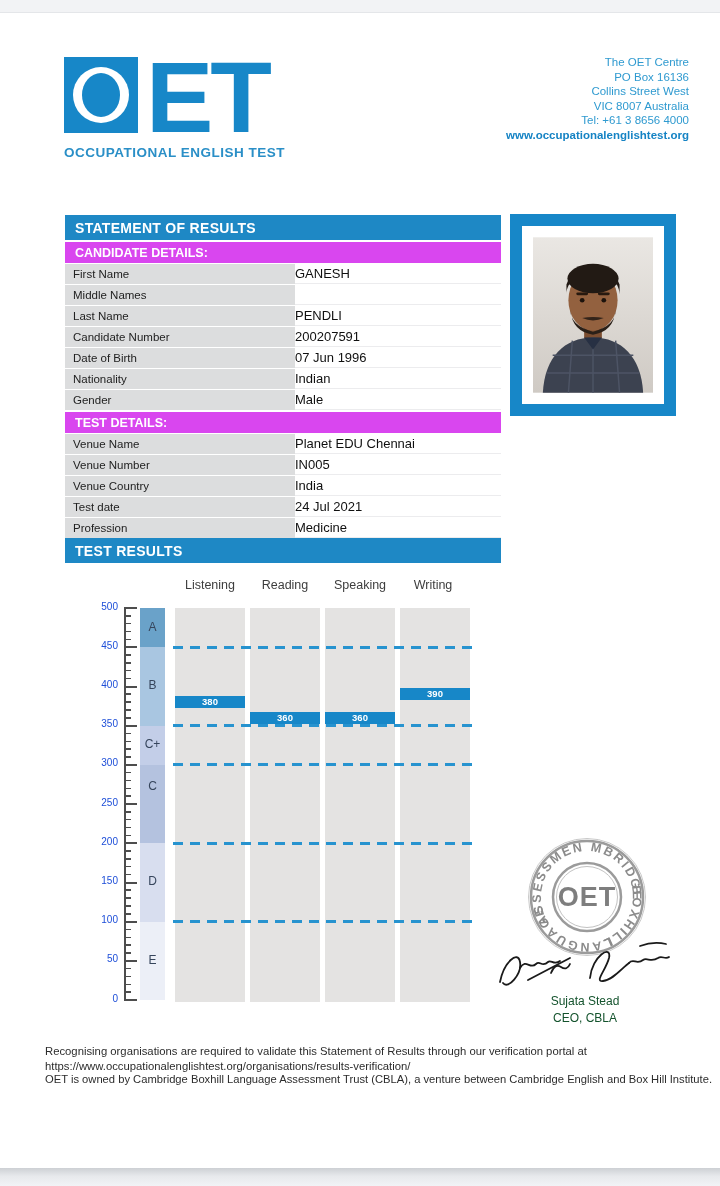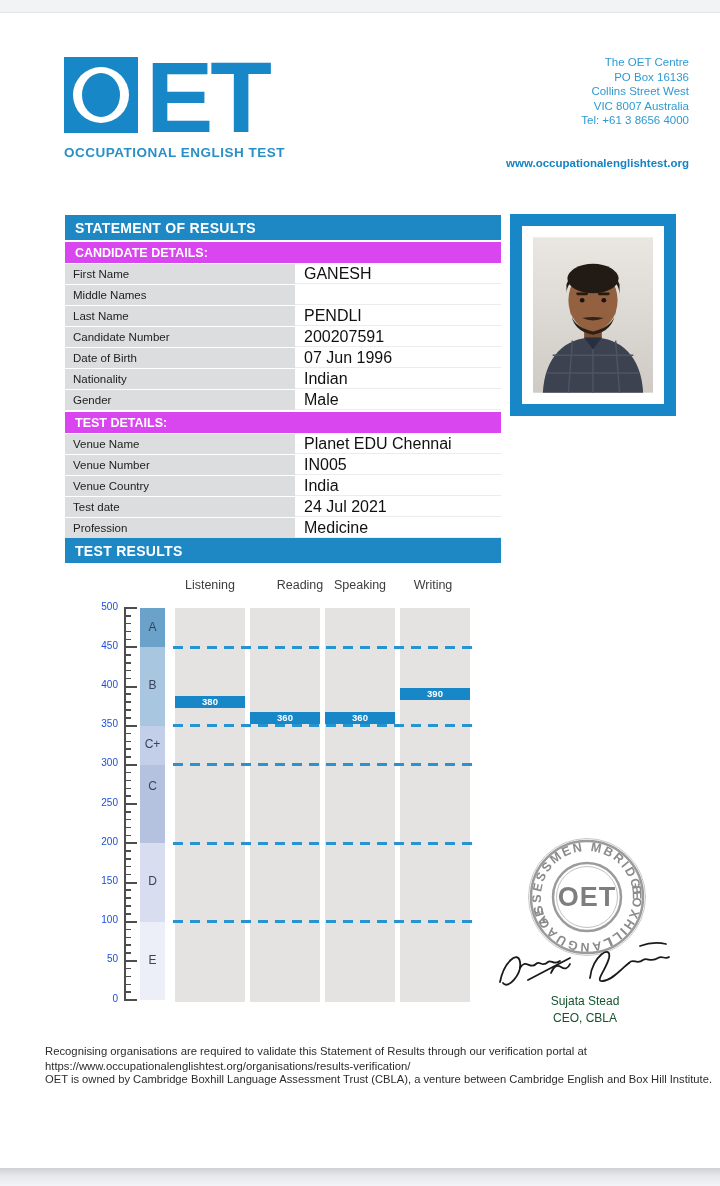--- a/index.html
+++ b/index.html
@@ -8,31 +8,31 @@
   .top-strip{position:absolute;left:0;top:0;width:720px;height:12px;background:#f2f3f5;border-bottom:1px solid #e4e6e9;}
   .bottom-bar{position:absolute;left:0;top:1168px;width:720px;height:18px;
               background:linear-gradient(180deg,#cdd0d4 0,#e7e9ec 45%,#f2f3f6 100%);}
 
   
   .logo-block{position:absolute;left:64px;top:57px;}
   .logo-svg{display:block;width:212px;height:78px;}
   .logo-subtitle{margin-top:10px;color:#2a8fc7;font-size:13.5px;font-weight:700;letter-spacing:.5px;}
   .address{position:absolute;top:55px;right:31px;text-align:right;color:#2f9ad0;
            font-size:11.5px;line-height:14.5px;}
-  .address .website{font-weight:bold;color:#1583c4;margin-top:28px;}
+  .address .website{font-weight:bold;color:#1583c4;}
 
   
   .doc-table{position:absolute;left:65px;top:215px;width:436px;}
   .banner{color:#fff;font-weight:bold;display:flex;align-items:center;padding-left:10px;box-sizing:border-box;}
   .banner.blue{background:#1e88c5;height:25px;font-size:14px;letter-spacing:.3px;}
   .banner.gray{background:#d946ef;height:21px;font-size:12.5px;margin-top:2px;}
   .drow{display:flex;height:20px;margin-top:1px;}
   .drow .lbl{width:230px;background:#dcddde;display:flex;align-items:center;
              padding-left:8px;box-sizing:border-box;font-size:11.5px;color:#222;}
-  .drow .val{flex:1;display:flex;align-items:center;padding-left:9px;font-size:16px;color:#101010;
+  .drow .val{flex:1;display:flex;align-items:center;font-size:13px;color:#101010;
              border-bottom:1px solid #ececee;box-sizing:border-box;}
 
   
   .photo-frame{position:absolute;left:510px;top:214px;width:166px;height:202px;
                background:#1787c8;padding:12px;box-sizing:border-box;}
   .photo-mat{width:100%;height:100%;background:#fff;padding:11px;box-sizing:border-box;}
   .photo-mat svg{display:block;width:100%;height:100%;}
 
   
   .chart{position:absolute;left:88px;top:578px;width:420px;height:436px;}
@@ -242,21 +242,21 @@
       <div class="bandlab" style="top: 159.2px;">C+</div>
       <div class="band" style="top: 186.8px; height: 78.4px; background: rgb(180, 194, 223);"></div>
       <div class="bandlab" style="top: 200.752px;">C</div>
       <div class="band" style="top: 265.2px; height: 78.4px; background: rgb(216, 222, 239);"></div>
       <div class="bandlab" style="top: 296.4px;">D</div>
       <div class="band" style="top: 343.6px; height: 78.4px; background: rgb(236, 239, 247);"></div>
       <div class="bandlab" style="top: 374.8px;">E</div>
       <div class="colhdr" style="left: 87px; width: 70px;">Listening</div>
       <div class="col" style="left: 87px; top: 30px; width: 70px; height: 394px;"></div>
       <div class="bar" style="left: 87px; top: 118.08px; width: 70px; background: rgb(23, 135, 200);">380</div>
-      <div class="colhdr" style="left: 177px; width: 70px;">Reading</div>
+      <div class="colhdr" style="left: 162px; width: 70px;">Reading</div>
       <div class="col" style="left: 162px; top: 30px; width: 70px; height: 394px;"></div>
       <div class="bar" style="left: 162px; top: 133.76px; width: 70px; background: rgb(23, 135, 200);">360</div>
       <div class="colhdr" style="left: 237px; width: 70px;">Speaking</div>
       <div class="col" style="left: 237px; top: 30px; width: 70px; height: 394px;"></div>
       <div class="bar" style="left: 237px; top: 133.76px; width: 70px; background: rgb(23, 135, 200);">360</div>
       <div class="colhdr" style="left: 310px; width: 70px;">Writing</div>
       <div class="col" style="left: 312px; top: 30px; width: 70px; height: 394px;"></div>
       <div class="bar" style="left: 312px; top: 110.24px; width: 70px; background: rgb(23, 135, 200);">390</div>
       <div class="dash" style="left: 85px; top: 67.7px; width: 299px; background: repeating-linear-gradient(90deg, rgb(39, 147, 207) 0px, rgb(39, 147, 207) 10px, transparent 10px, transparent 17px);"></div>
       <div class="dash" style="left: 85px; top: 146.1px; width: 299px; background: repeating-linear-gradient(90deg, rgb(39, 147, 207) 0px, rgb(39, 147, 207) 10px, transparent 10px, transparent 17px);"></div>

